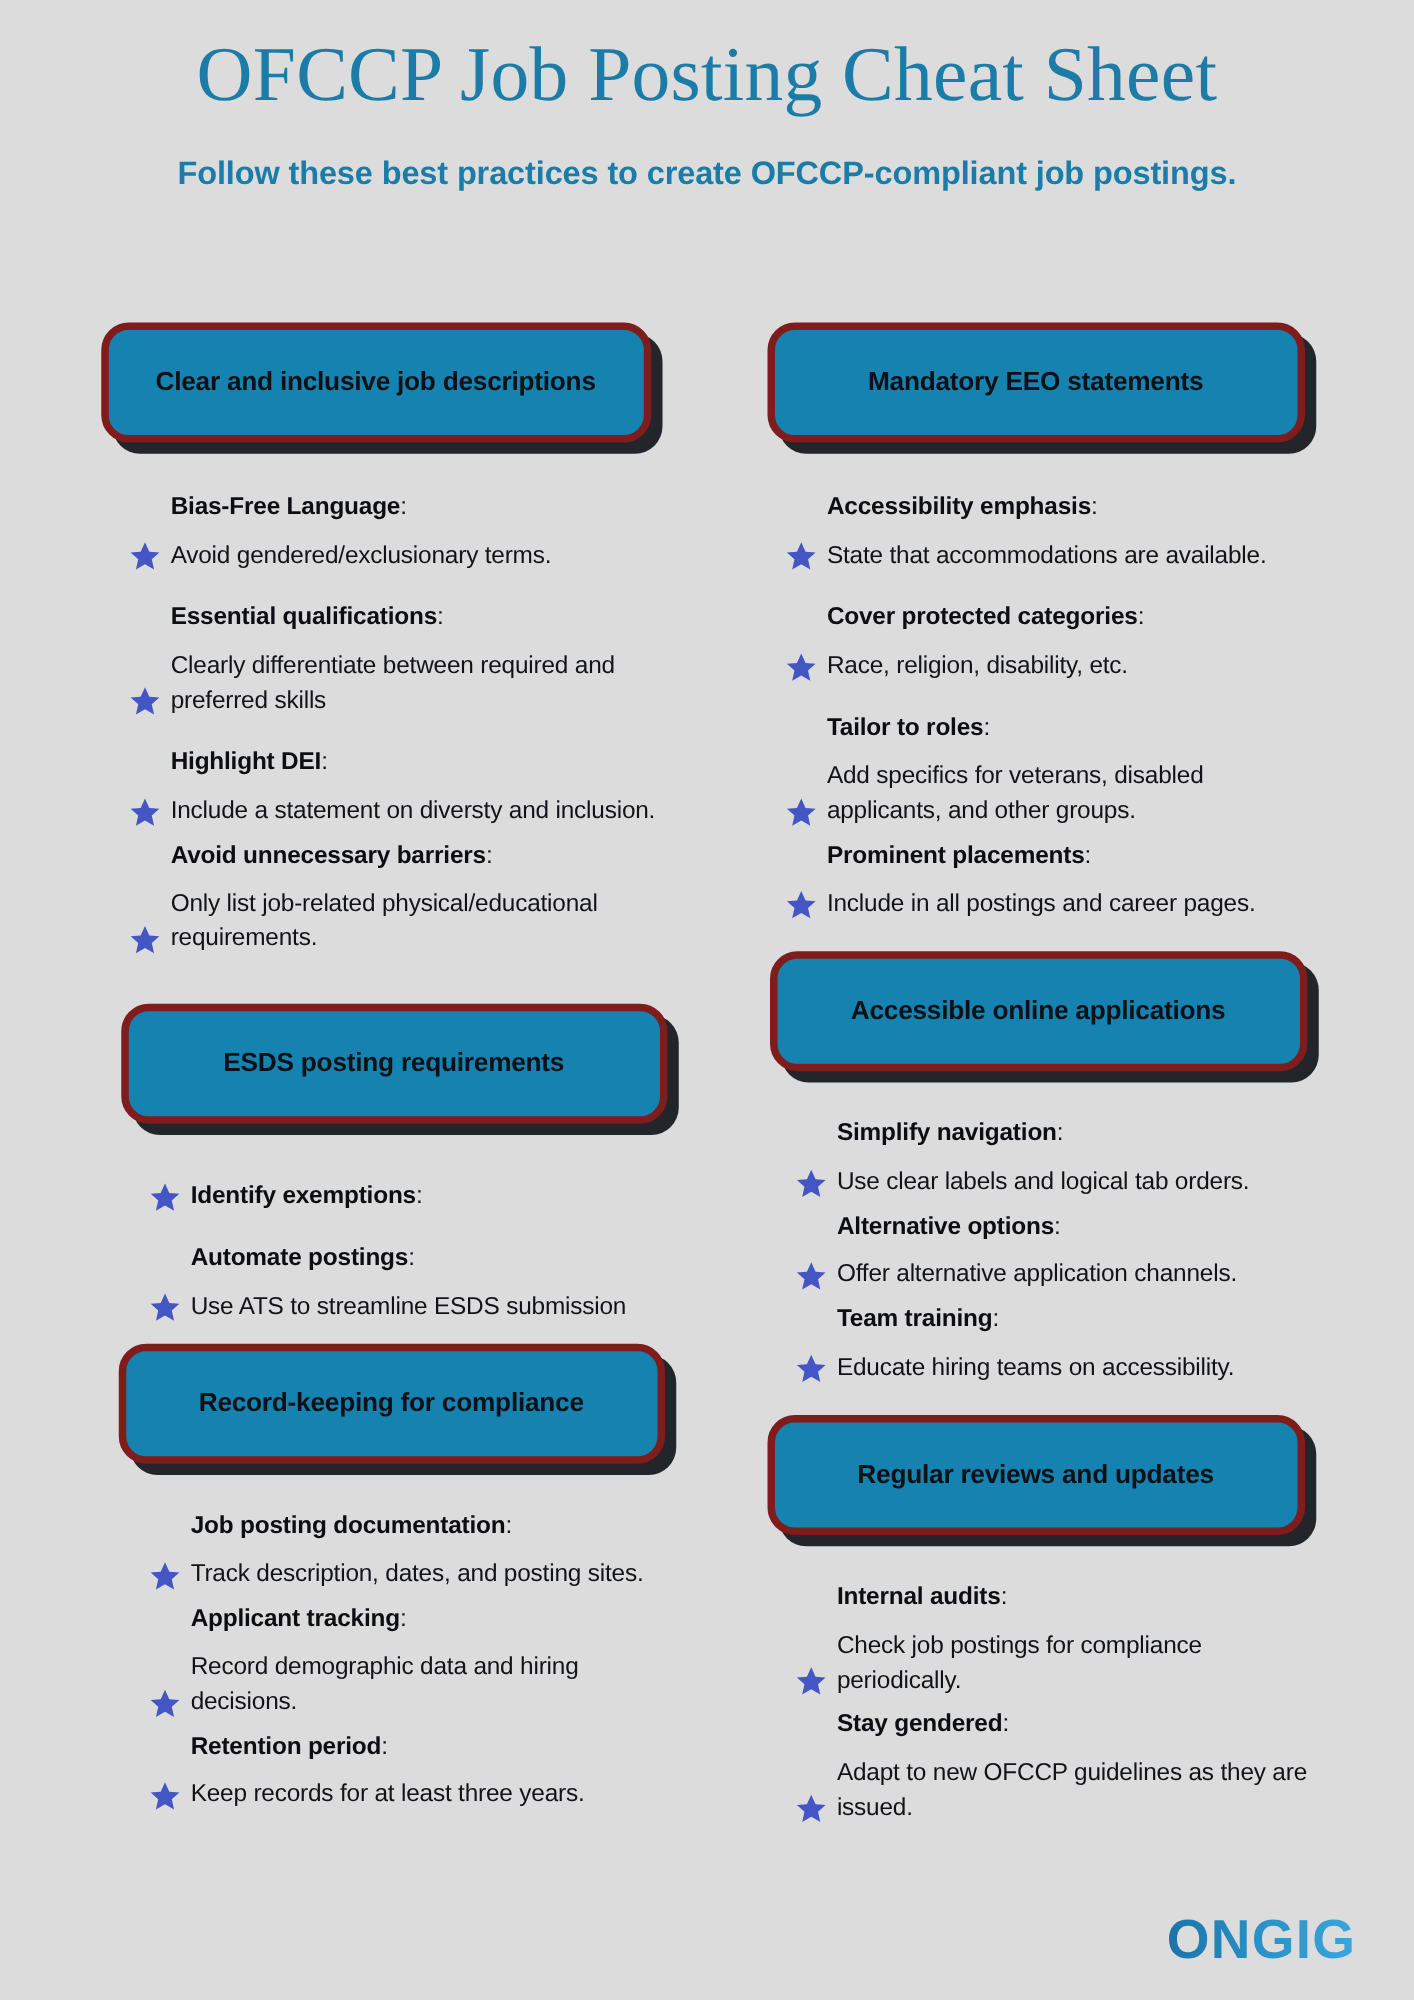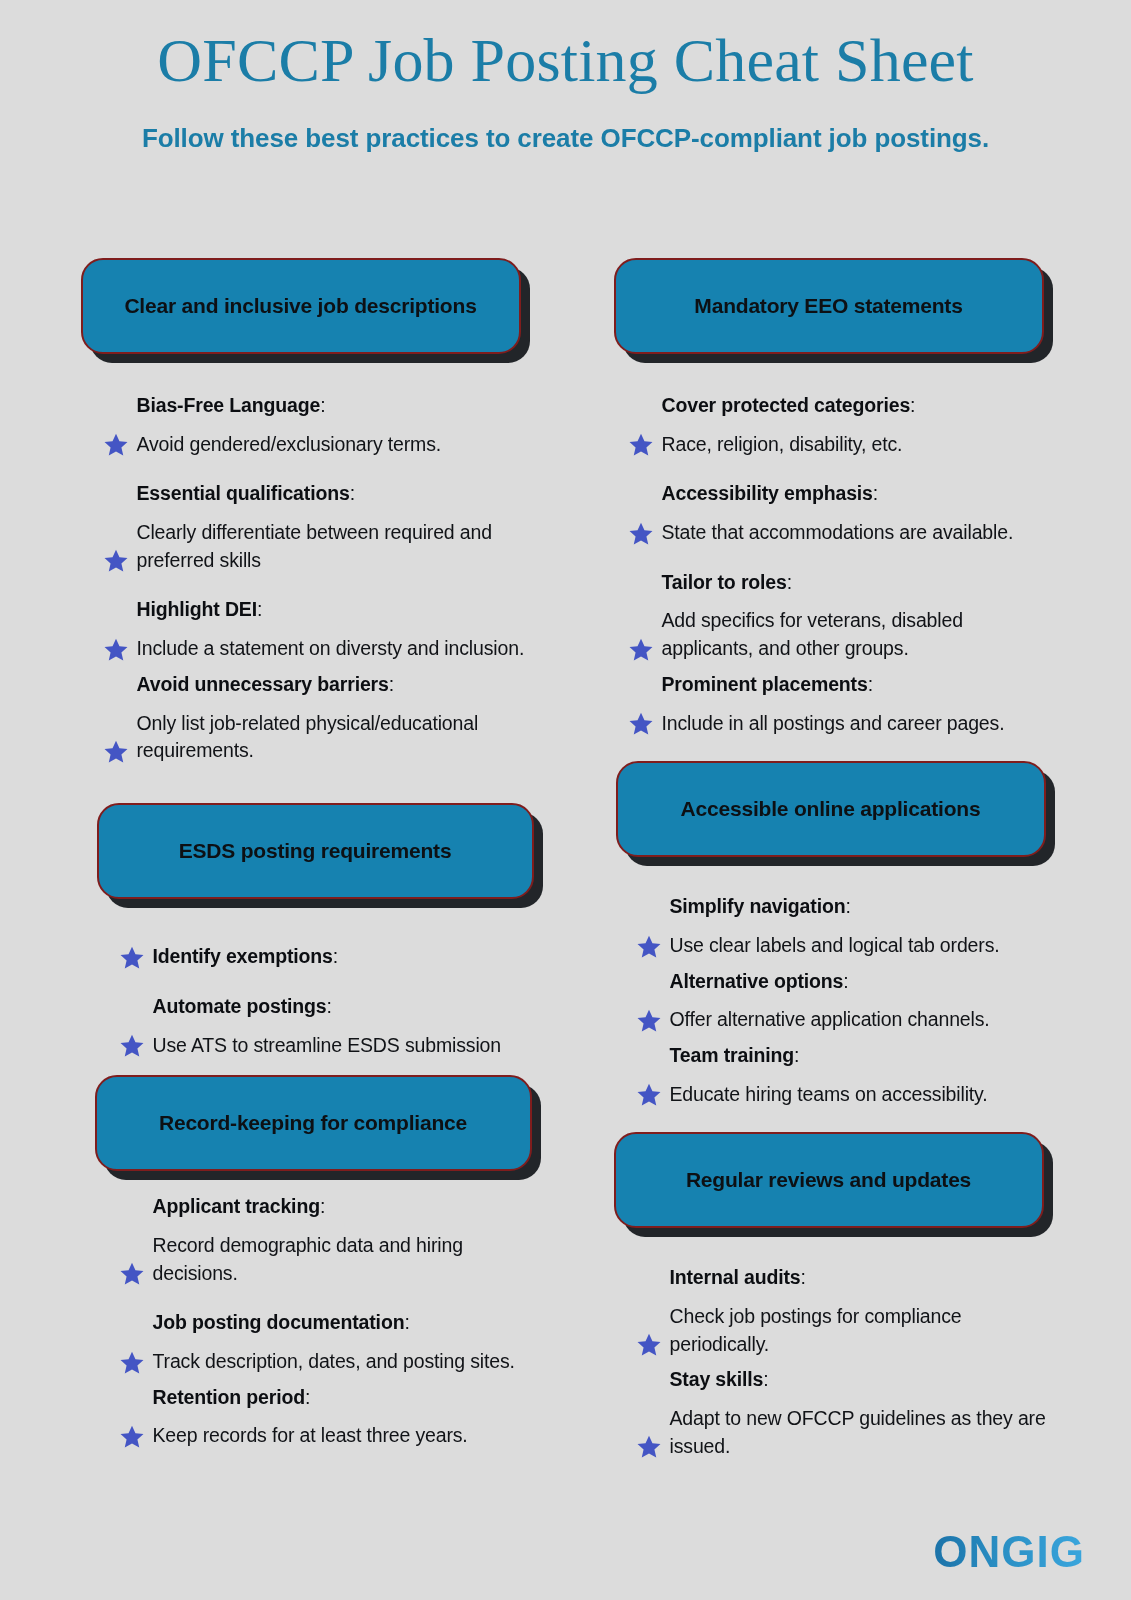--- a/index.html
+++ b/index.html
@@ -64,21 +64,21 @@
   }
   .col-left { padding-left: 0px; }
   .col-right { padding-left: 0px; }
 
   
   .section { position: relative; }
 
   .card {
     position: relative;
     background: #1682b0;
-    border: 2px solid #7f1d1d;
+    border: 6px solid #7f1d1d;
     border-radius: 22px;
     box-shadow: 9px 9px 0 0 #222529;
     min-height: 96px;
     display: flex;
     align-items: center;
     justify-content: center;
     text-align: center;
     padding: 10px 26px;
     box-sizing: border-box;
   }
@@ -245,38 +245,38 @@
         </ul>
       </div>
 
       <div class="gap-c"></div>
 
       <div class="section">
         <div class="card card-w-inset2">
           <span class="card-title">Record-keeping for compliance</span>
         </div>
         <ul class="bullets list-left3">
+          <li class="bullet">
+            <svg class="star-icon" viewBox="0 0 24 24" aria-hidden="true">
+              <polygon points="12,1.6 15.2,8.6 22.6,9.3 17,14.3 18.7,21.8 12,17.9 5.3,21.8 7,14.3 1.4,9.3 8.8,8.6" fill="#4455c4"></polygon>
+            </svg>
+            <span class="bullet-text">
+              <span class="bullet-term">Job posting documentation</span><span>:</span>
+              <span class="bullet-desc">Track description, dates, and posting sites.</span>
+            </span>
+          </li>
           <li class="bullet tight">
             <svg class="star-icon" viewBox="0 0 24 24" aria-hidden="true">
               <polygon points="12,1.6 15.2,8.6 22.6,9.3 17,14.3 18.7,21.8 12,17.9 5.3,21.8 7,14.3 1.4,9.3 8.8,8.6" fill="#4455c4"></polygon>
             </svg>
             <span class="bullet-text">
               <span class="bullet-term">Applicant tracking</span><span>:</span>
               <span class="bullet-desc">Record demographic data and hiring decisions.</span>
             </span>
           </li>
-          <li class="bullet">
-            <svg class="star-icon" viewBox="0 0 24 24" aria-hidden="true">
-              <polygon points="12,1.6 15.2,8.6 22.6,9.3 17,14.3 18.7,21.8 12,17.9 5.3,21.8 7,14.3 1.4,9.3 8.8,8.6" fill="#4455c4"></polygon>
-            </svg>
-            <span class="bullet-text">
-              <span class="bullet-term">Job posting documentation</span><span>:</span>
-              <span class="bullet-desc">Track description, dates, and posting sites.</span>
-            </span>
-          </li>
           <li class="bullet tight">
             <svg class="star-icon" viewBox="0 0 24 24" aria-hidden="true">
               <polygon points="12,1.6 15.2,8.6 22.6,9.3 17,14.3 18.7,21.8 12,17.9 5.3,21.8 7,14.3 1.4,9.3 8.8,8.6" fill="#4455c4"></polygon>
             </svg>
             <span class="bullet-text">
               <span class="bullet-term">Retention period</span><span>:</span>
               <span class="bullet-desc">Keep records for at least three years.</span>
             </span>
           </li>
         </ul>
@@ -289,38 +289,38 @@
       <div class="section">
         <div class="card card-w-r1">
           <span class="card-title">Mandatory EEO statements</span>
         </div>
         <ul class="bullets list-right">
           <li class="bullet">
             <svg class="star-icon" viewBox="0 0 24 24" aria-hidden="true">
               <polygon points="12,1.6 15.2,8.6 22.6,9.3 17,14.3 18.7,21.8 12,17.9 5.3,21.8 7,14.3 1.4,9.3 8.8,8.6" fill="#4455c4"></polygon>
             </svg>
             <span class="bullet-text">
+              <span class="bullet-term">Accessibility emphasis</span><span>:</span>
+              <span class="bullet-desc">State that accommodations are available.</span>
+            </span>
+          </li>
+          <li class="bullet">
+            <svg class="star-icon" viewBox="0 0 24 24" aria-hidden="true">
+              <polygon points="12,1.6 15.2,8.6 22.6,9.3 17,14.3 18.7,21.8 12,17.9 5.3,21.8 7,14.3 1.4,9.3 8.8,8.6" fill="#4455c4"></polygon>
+            </svg>
+            <span class="bullet-text">
               <span class="bullet-term">Cover protected categories</span><span>:</span>
               <span class="bullet-desc">Race, religion, disability, etc.</span>
             </span>
           </li>
           <li class="bullet">
             <svg class="star-icon" viewBox="0 0 24 24" aria-hidden="true">
               <polygon points="12,1.6 15.2,8.6 22.6,9.3 17,14.3 18.7,21.8 12,17.9 5.3,21.8 7,14.3 1.4,9.3 8.8,8.6" fill="#4455c4"></polygon>
             </svg>
             <span class="bullet-text">
-              <span class="bullet-term">Accessibility emphasis</span><span>:</span>
-              <span class="bullet-desc">State that accommodations are available.</span>
-            </span>
-          </li>
-          <li class="bullet">
-            <svg class="star-icon" viewBox="0 0 24 24" aria-hidden="true">
-              <polygon points="12,1.6 15.2,8.6 22.6,9.3 17,14.3 18.7,21.8 12,17.9 5.3,21.8 7,14.3 1.4,9.3 8.8,8.6" fill="#4455c4"></polygon>
-            </svg>
-            <span class="bullet-text">
               <span class="bullet-term">Tailor to roles</span><span>:</span>
               <span class="bullet-desc">Add specifics for veterans, disabled applicants, and other groups.</span>
             </span>
           </li>
           <li class="bullet tight">
             <svg class="star-icon" viewBox="0 0 24 24" aria-hidden="true">
               <polygon points="12,1.6 15.2,8.6 22.6,9.3 17,14.3 18.7,21.8 12,17.9 5.3,21.8 7,14.3 1.4,9.3 8.8,8.6" fill="#4455c4"></polygon>
             </svg>
             <span class="bullet-text">
               <span class="bullet-term">Prominent placements</span><span>:</span>
@@ -381,21 +381,21 @@
             <span class="bullet-text">
               <span class="bullet-term">Internal audits</span><span>:</span>
               <span class="bullet-desc">Check job postings for compliance periodically.</span>
             </span>
           </li>
           <li class="bullet tight">
             <svg class="star-icon" viewBox="0 0 24 24" aria-hidden="true">
               <polygon points="12,1.6 15.2,8.6 22.6,9.3 17,14.3 18.7,21.8 12,17.9 5.3,21.8 7,14.3 1.4,9.3 8.8,8.6" fill="#4455c4"></polygon>
             </svg>
             <span class="bullet-text">
-              <span class="bullet-term">Stay skills</span><span>:</span>
+              <span class="bullet-term">Stay gendered</span><span>:</span>
               <span class="bullet-desc">Adapt to new OFCCP guidelines as they are issued.</span>
             </span>
           </li>
         </ul>
       </div>
 
     </div>
   </div>
 
   <div class="logo">ONGIG</div>

